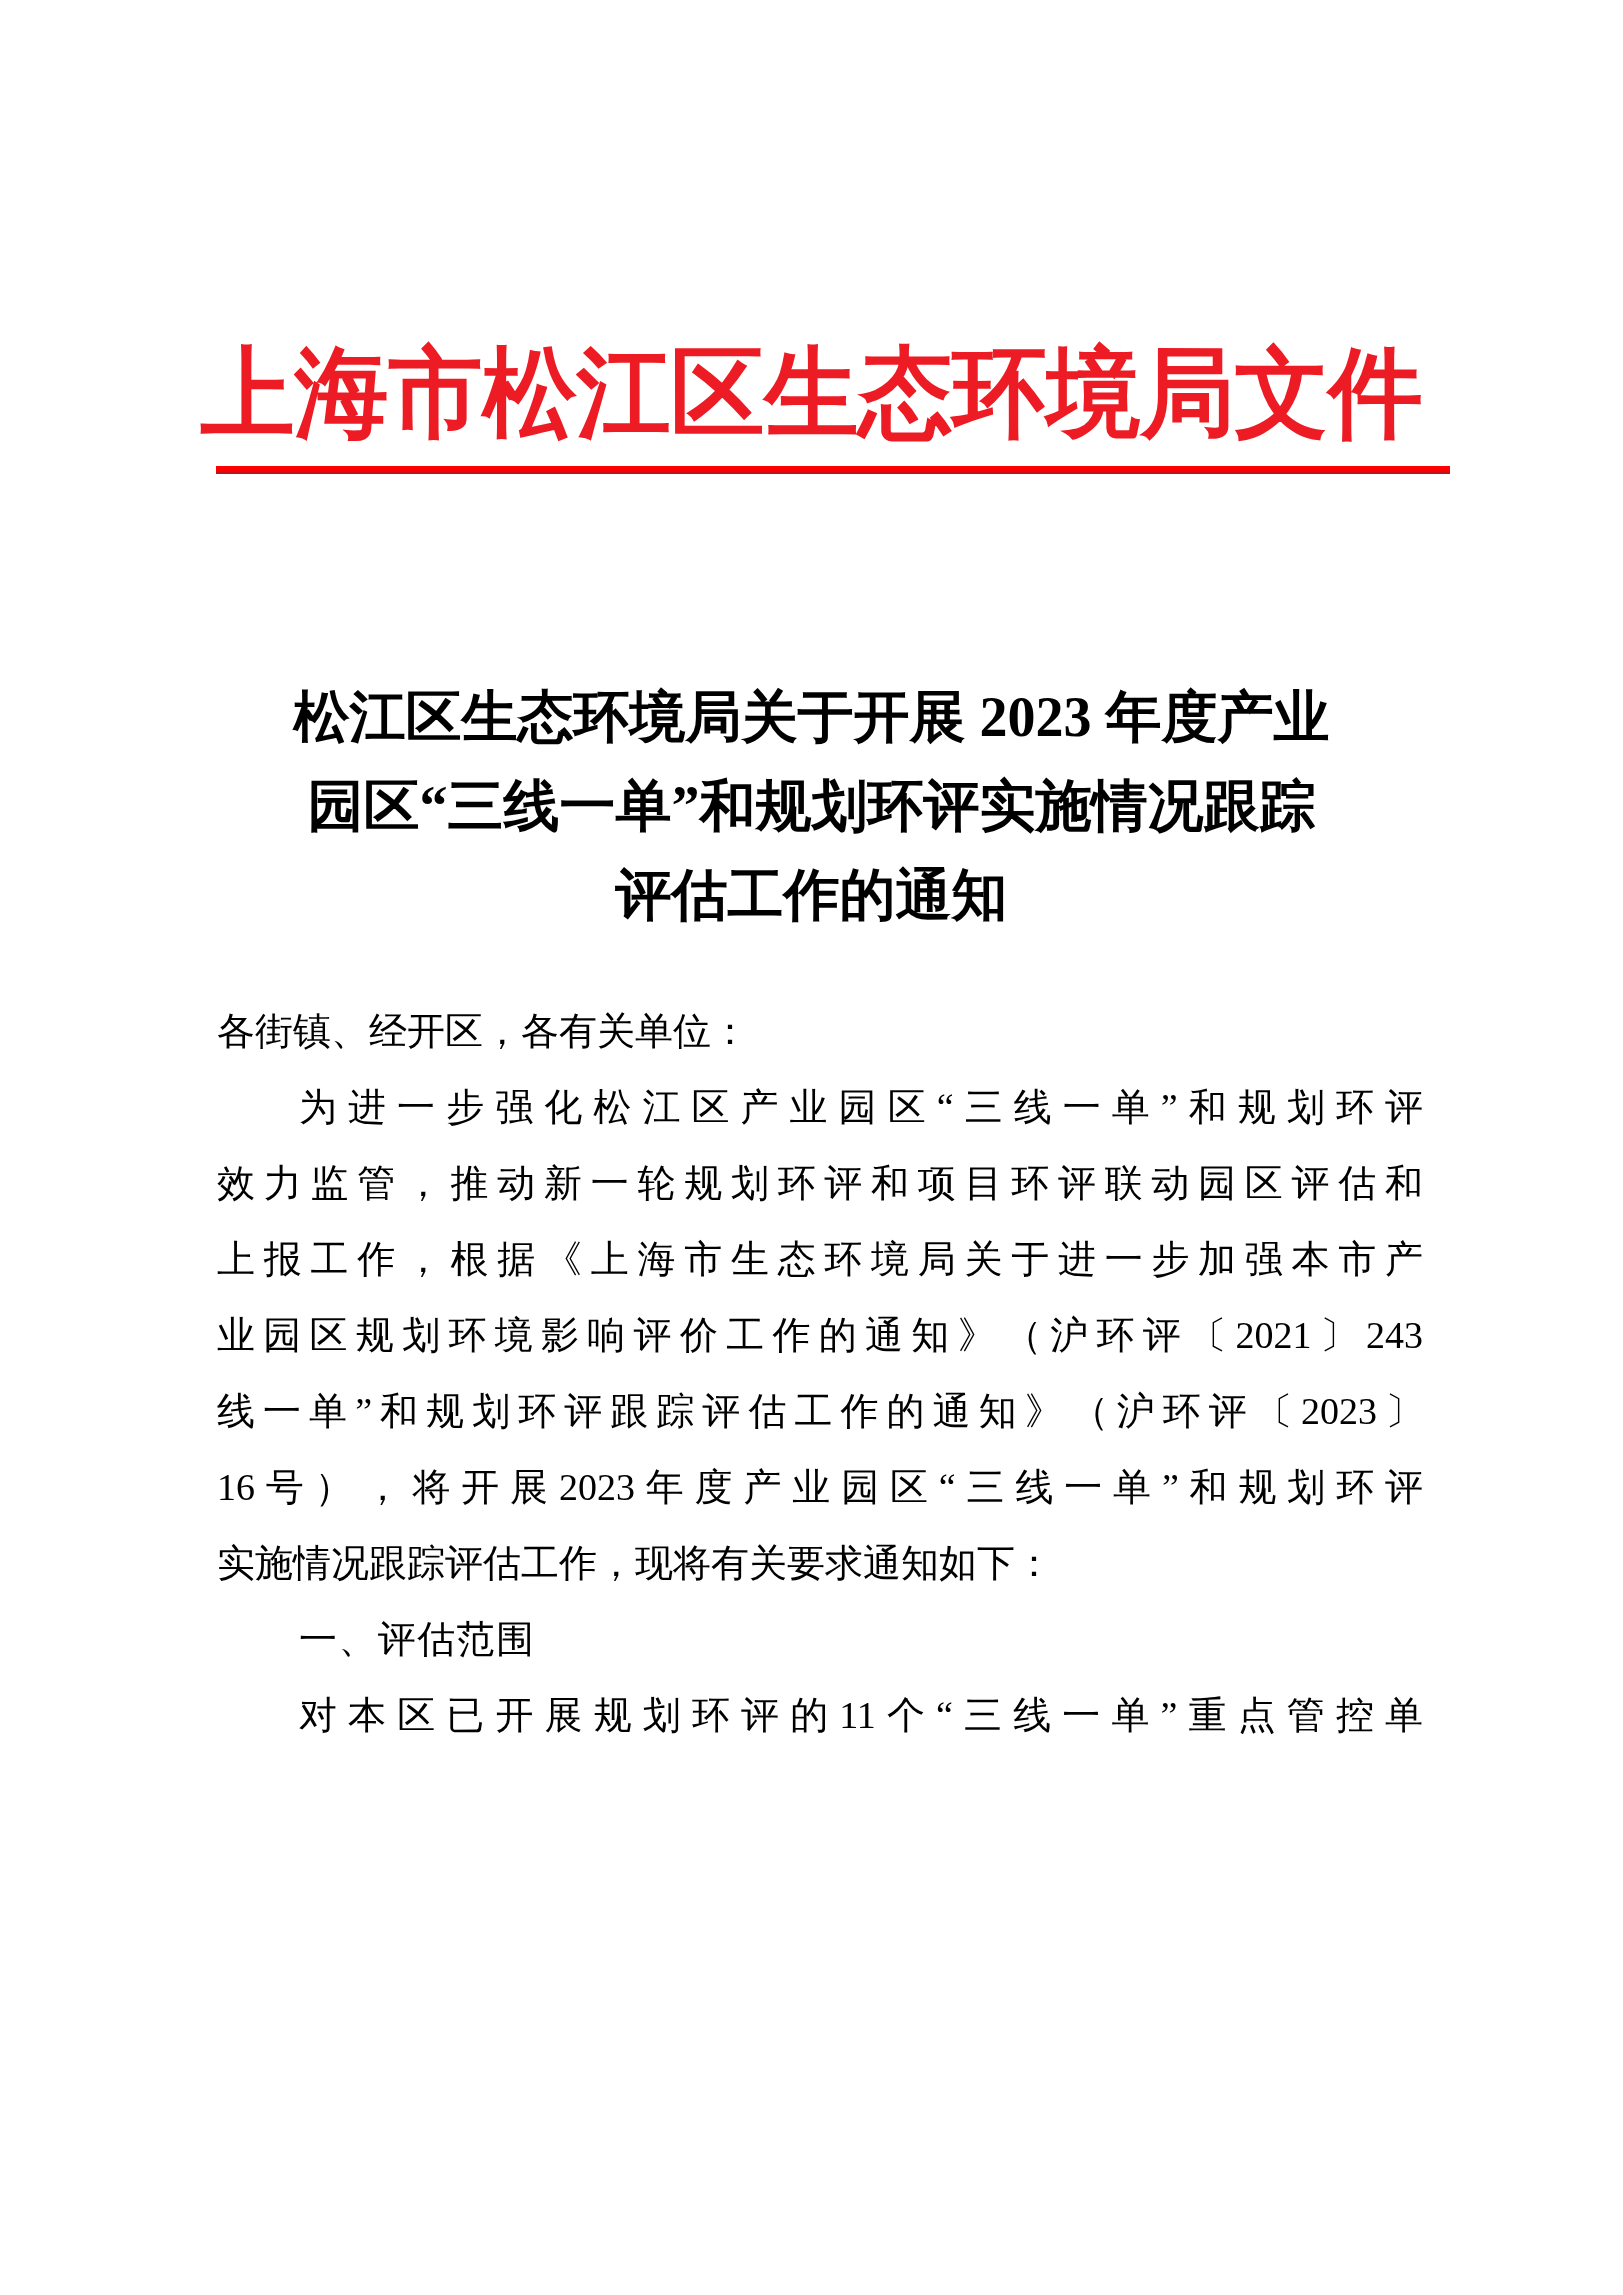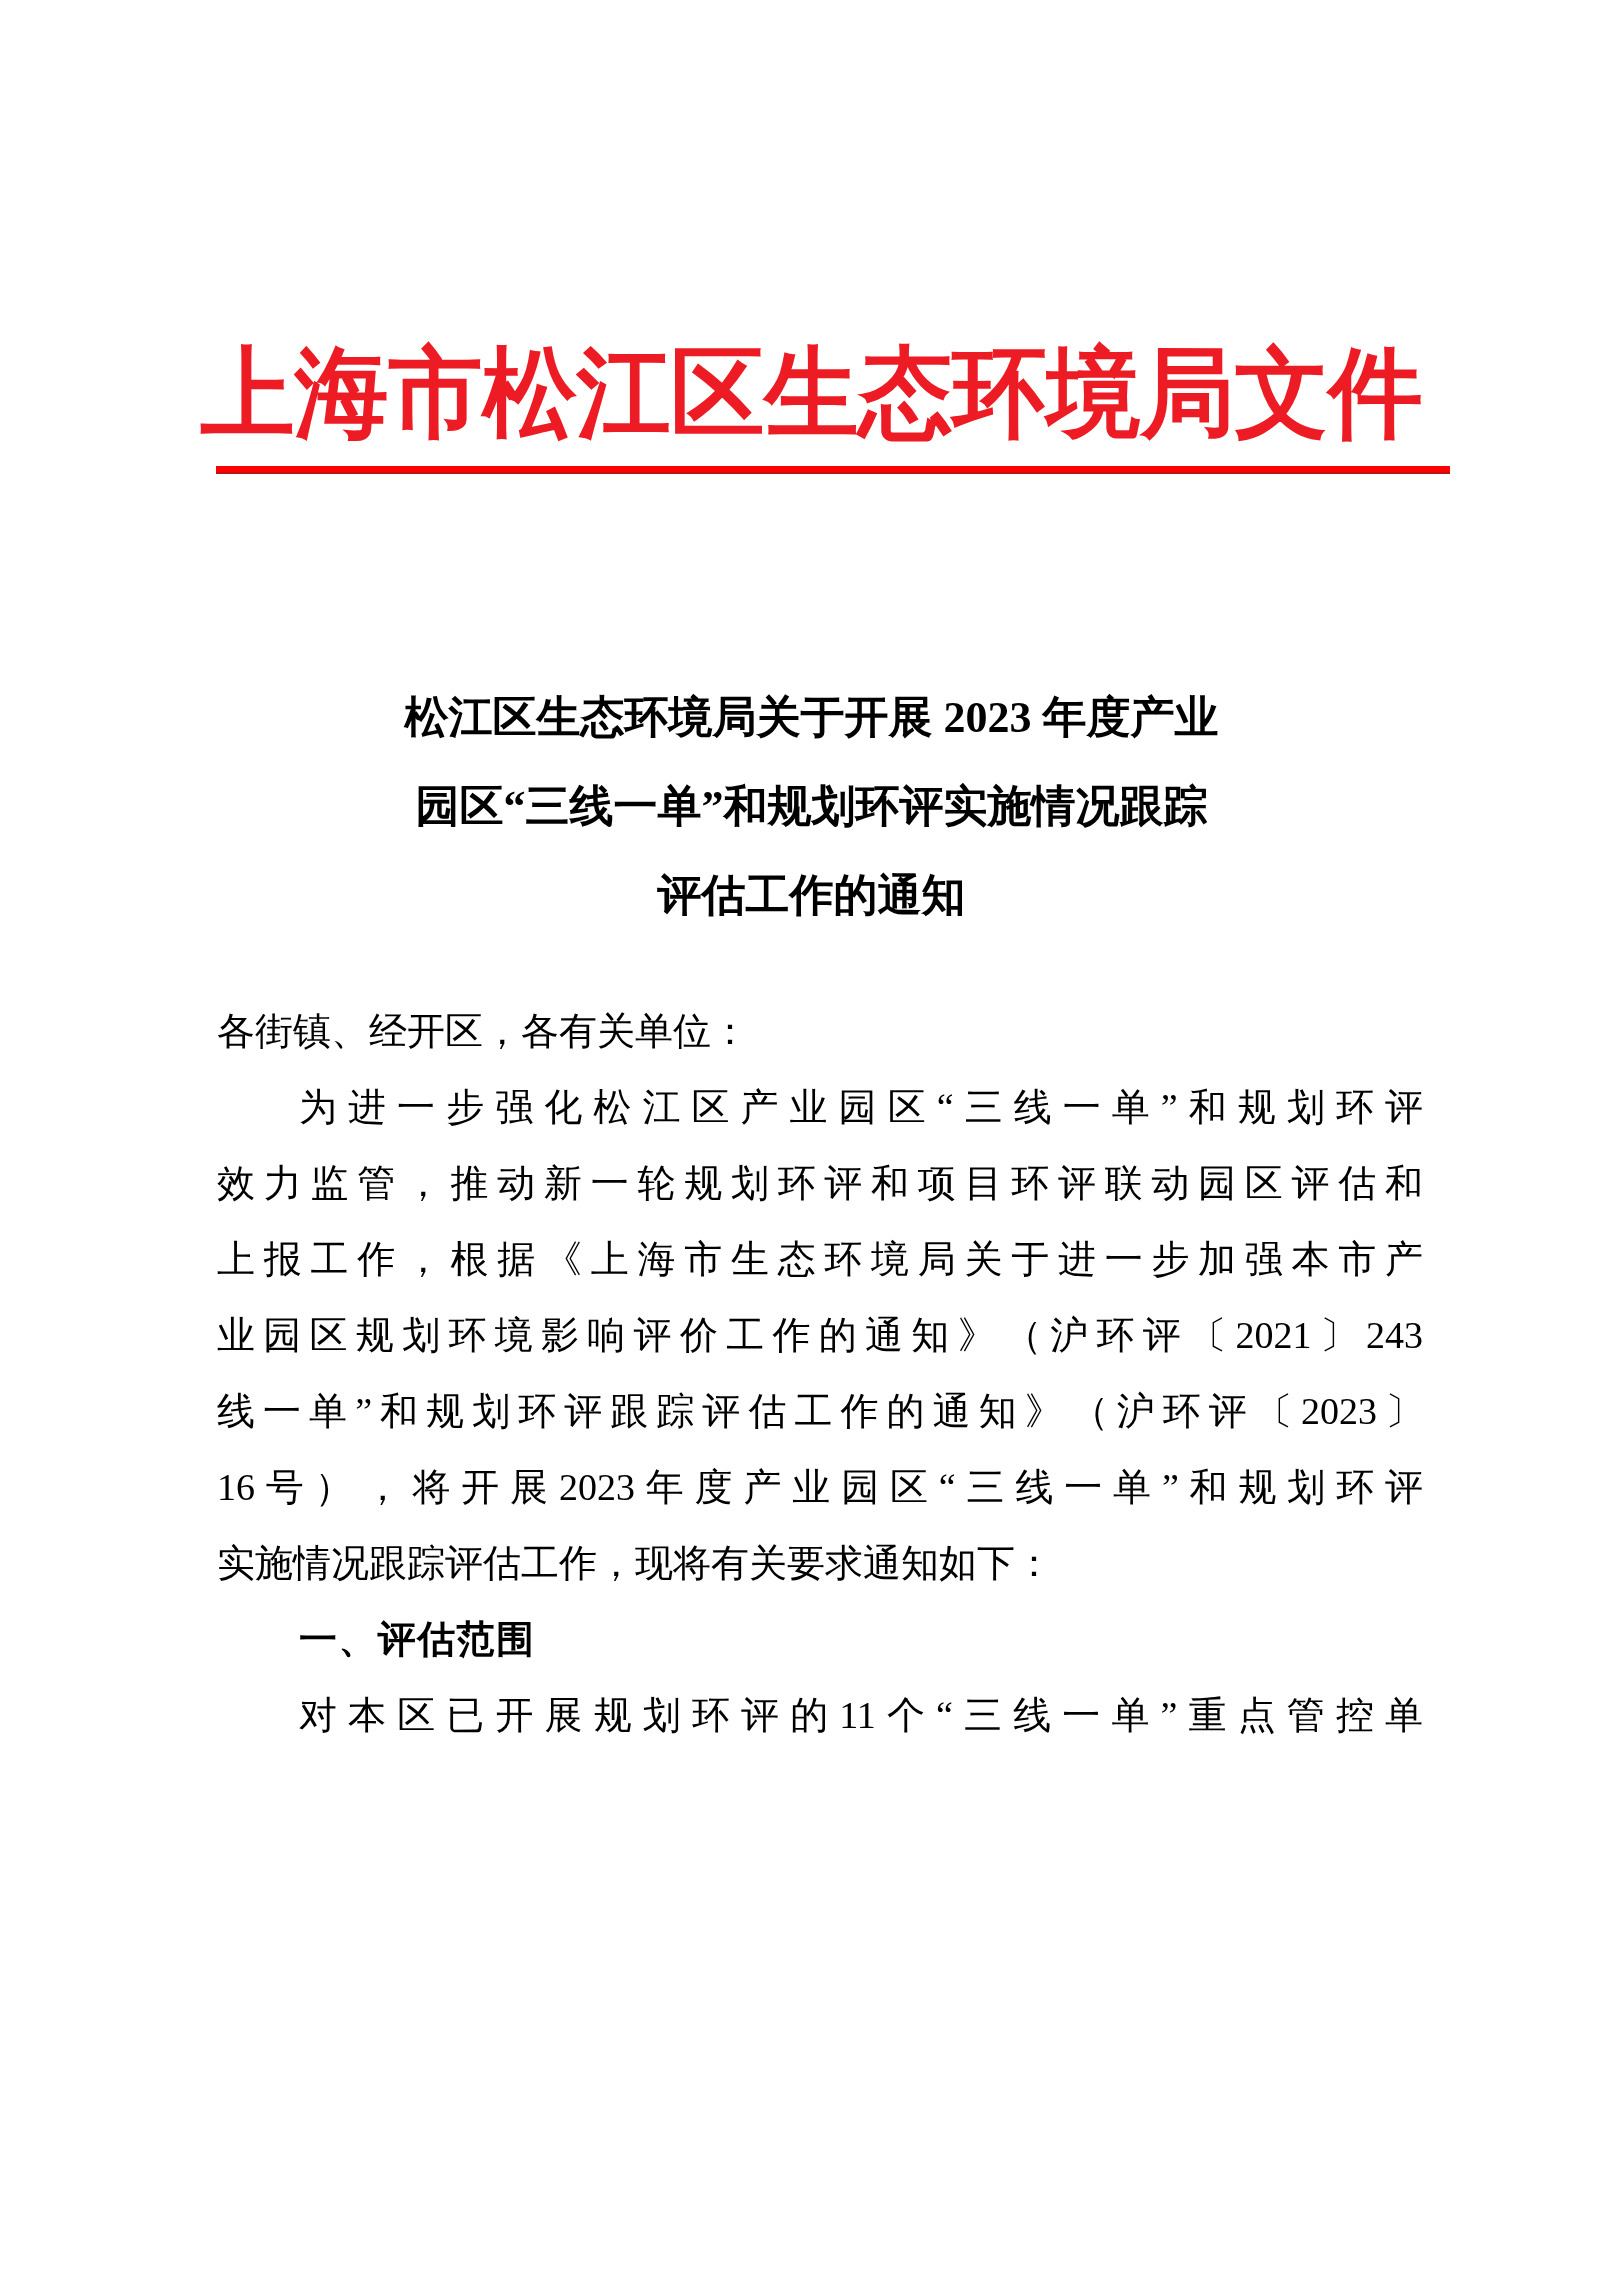--- a/index.html
+++ b/index.html
@@ -39,21 +39,21 @@
   .red-rule {
     margin: 20.4px 0 0 216px;
     width: 1234px;
     height: 5.4px;
     background: #FF0000;
     border-bottom: 2px solid #C0121A;
   }
   .main-title {
     margin-top: 199px;
     text-align: center;
-    font-size: 44px;
+    font-size: 56px;
     line-height: 89px;
     font-weight: bold;
     white-space: nowrap;
   }
   .body-block {
     margin: 53px 200px 0 217px; 
     font-size: 38px;
     line-height: 76px;
   }
   .bl {
@@ -65,21 +65,21 @@
     white-space: normal;
     text-align: justify;
     text-align-last: justify;
     -moz-text-align-last: justify;
   }
   .bl.indent {
     padding-left: 82px; 
   }
   .bl.heading {
     font-family: "Liberation Sans", "DejaVu Sans", sans-serif;
-    font-weight: bold;
+    font-weight: normal;
     letter-spacing: 1.4px;
   }
   .page-number {
     position: absolute;
     top: 2124px;
     left: 0;
     width: 100%;
     text-align: center;
     font-size: 30px;
     line-height: 34px;

